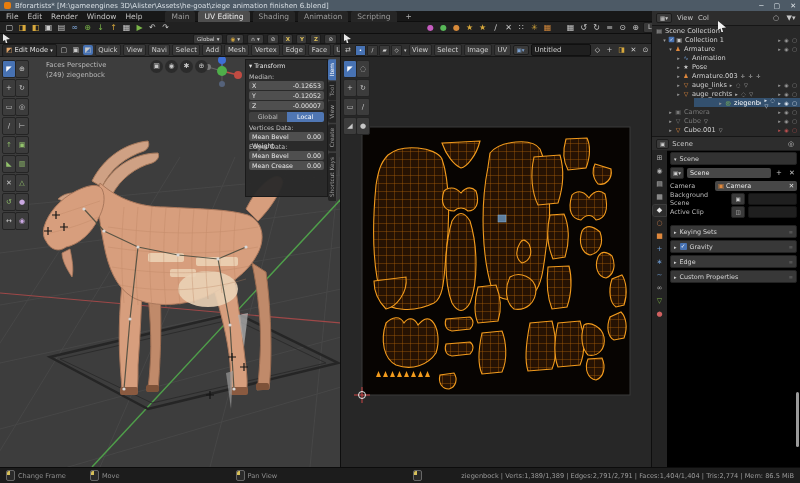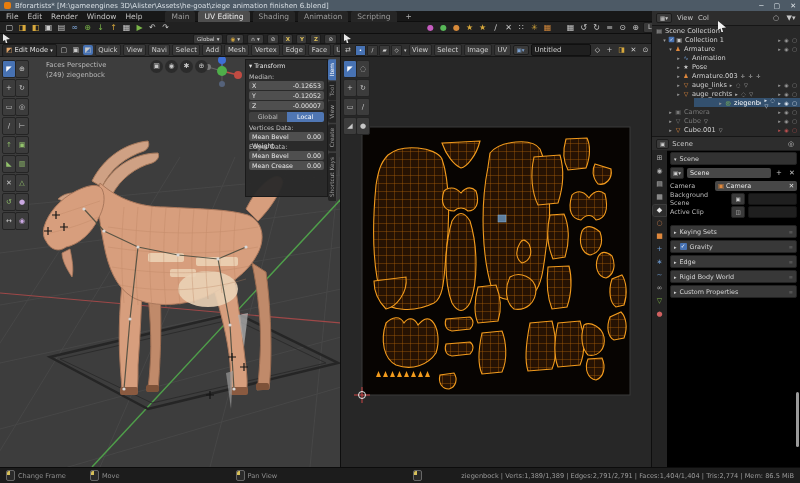--- a/index.html
+++ b/index.html
@@ -671,25 +671,20 @@
           <span>Gravity</span>
             <span class="grip">≡</span>
         </div>
         <div class="psec">
           <span style="font-size:5px">▸</span>
             <span>Edge</span>
             <span class="grip">≡</span>
         </div>
         <div class="psec">
           <span style="font-size:5px">▸</span>
-            <span>Rigid Body World</span>
-            <span class="grip">≡</span>
-        </div>
-        <div class="psec">
-          <span style="font-size:5px">▸</span>
             <span>Custom Properties</span>
             <span class="grip">≡</span>
         </div>
       </div>
       <div class="scrollthumb"></div>
     </div>
   </div>
 
   <div class="r oscursor"></div>
 

